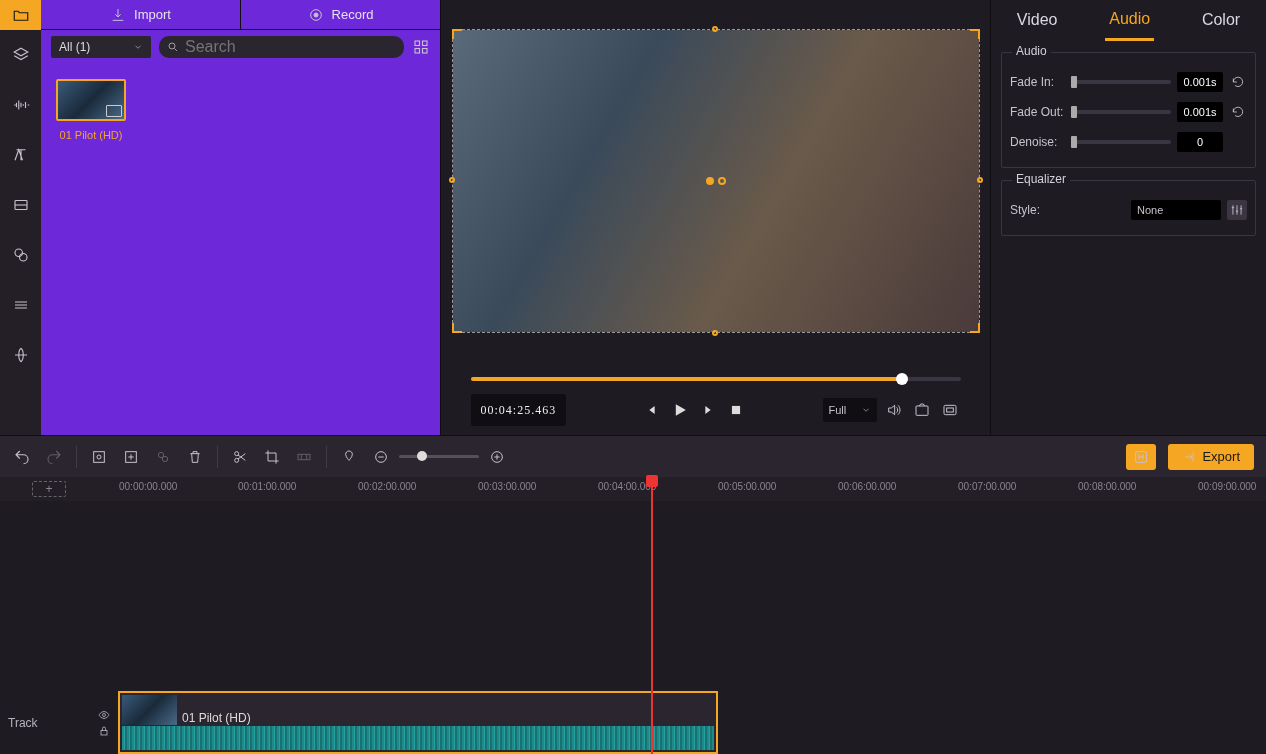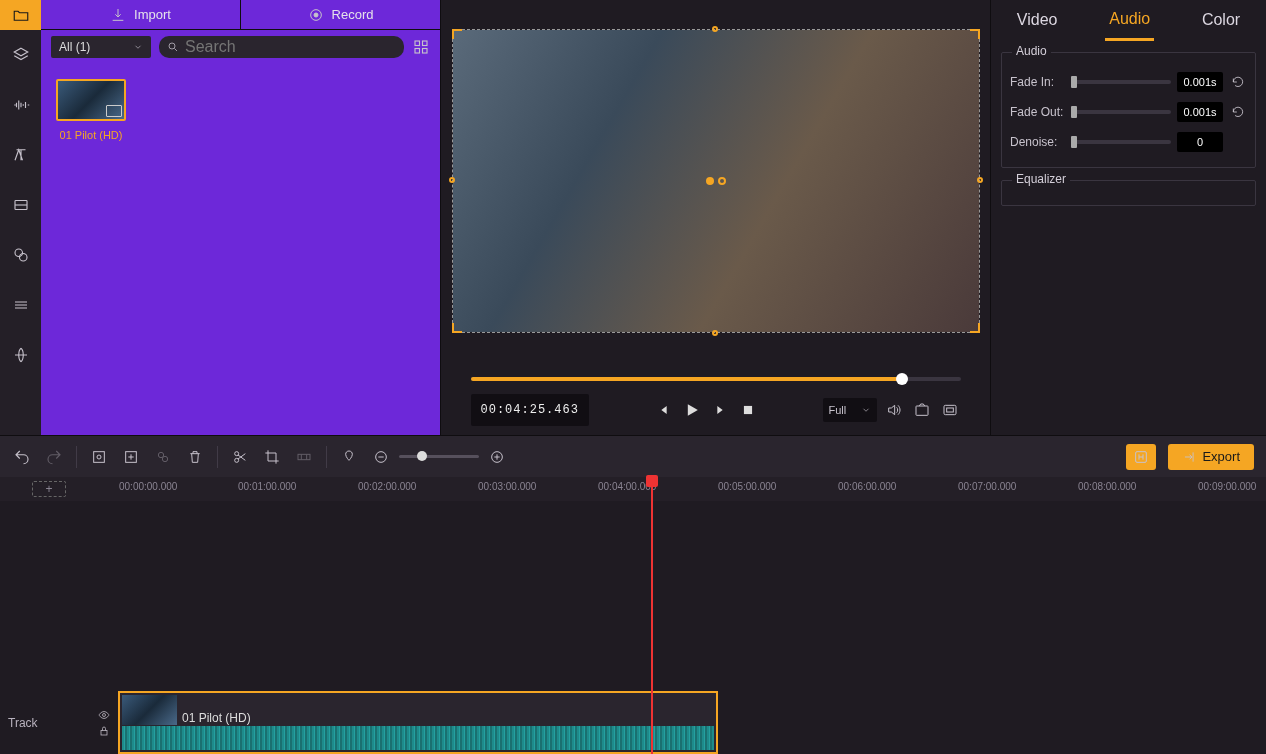--- a/index.html
+++ b/index.html
@@ -40,21 +40,21 @@
 .preview-frame .m-b{bottom:-4px;left:calc(50% - 4px);}
 .preview-frame .m-l{left:-4px;top:calc(50% - 4px);}
 .preview-frame .m-r{right:-4px;top:calc(50% - 4px);}
 .preview-frame .center-dot{position:absolute;top:50%;left:50%;transform:translate(-50%,-50%);display:flex;gap:4px;align-items:center;}
 .preview-frame .center-dot span:first-child{width:8px;height:8px;background:#f5a623;border-radius:50%;}
 .preview-frame .center-dot span:last-child{width:8px;height:8px;border:2px solid #f5a623;border-radius:50%;}
 .pv-scrub { width:490px; margin-top:45px; height:4px; background:#3a3540; border-radius:2px; position:relative; cursor:pointer;}
 .pv-scrub .fill{position:absolute;left:0;top:0;height:100%;width:88%;background:#f5a623;border-radius:2px;}
 .pv-scrub .knob{position:absolute;left:88%;top:-4px;width:12px;height:12px;background:#fff;border-radius:50%;transform:translateX(-50%);}
 .pv-controls{width:490px;height:30px;margin-top:14px;display:flex;align-items:center;gap:6px;}
-.pv-controls .time{background:#110e13;height:32px;padding:0 10px;border-radius:2px;display:flex;align-items:center;font-size:12px;font-family:Liberation Mono, monospace;color:#eee;letter-spacing:1px;}
+.pv-controls .time{background:#110e13;height:32px;padding:0 10px;border-radius:2px;display:flex;align-items:center;font-size:12px;font-family:Liberation Serif, serif;color:#eee;letter-spacing:1px;}
 .pv-controls .spacer{flex:1;}
 .pv-controls .pbtn{width:22px;height:22px;display:flex;align-items:center;justify-content:center;cursor:pointer;color:#ddd;}
 .pv-controls .sel{background:#110e13;height:24px;width:54px;border-radius:2px;display:flex;align-items:center;justify-content:space-between;padding:0 6px;font-size:11px;cursor:pointer;}
 
 
 .prop-panel { position:absolute; left:990px; top:0; width:276px; height:435px; background:#1f1b22; border-left:1px solid #0f0d10; }
 .pp-tabs{height:40px;display:flex;align-items:center;justify-content:space-around;}
 .pp-tabs .tab{font-size:16px;color:#dcd7e1;padding:10px 4px;cursor:pointer;}
 .pp-tabs .tab.active{color:#f5a623;border-bottom:3px solid #f5a623;}
 .pp-fieldset{border:1px solid #3a3540;margin:12px 10px 6px 10px;border-radius:2px;padding:14px 8px 10px 8px;position:relative;}
@@ -301,20 +301,30 @@
       <div class="lbl">Denoise:</div>
       <div class="slider">
           <div class="sknob" style="left:2%"></div>
         </div>
       <div class="val">0</div>
       <div class="reset" style="visibility:hidden"></div>
     </div>
   </div>
   <div class="pp-fieldset">
     <div class="legend">Equalizer</div>
+    <div class="pp-row">
+      <div class="lbl">Style:</div>
+      <div style="flex:1"></div>
+      <div class="style-sel">None</div>
+      <div class="eq-btn">
+          <svg width="14" height="14" viewBox="0 0 24 24">
+            <path d="M5 4v16 M12 4v16 M19 4v16 M3 8h4 M10 14h4 M17 10h4"></path>
+          </svg>
+        </div>
+    </div>
   </div>
 </div>
 
 <div class="tl-toolbar">
   <div class="tbtn">
       <svg width="18" height="18" viewBox="0 0 24 24">
         <path d="M9 14l-5-5 5-5 M4 9h10a6 6 0 0 1 0 12"></path>
       </svg>
     </div>
   <div class="tbtn disabled">

